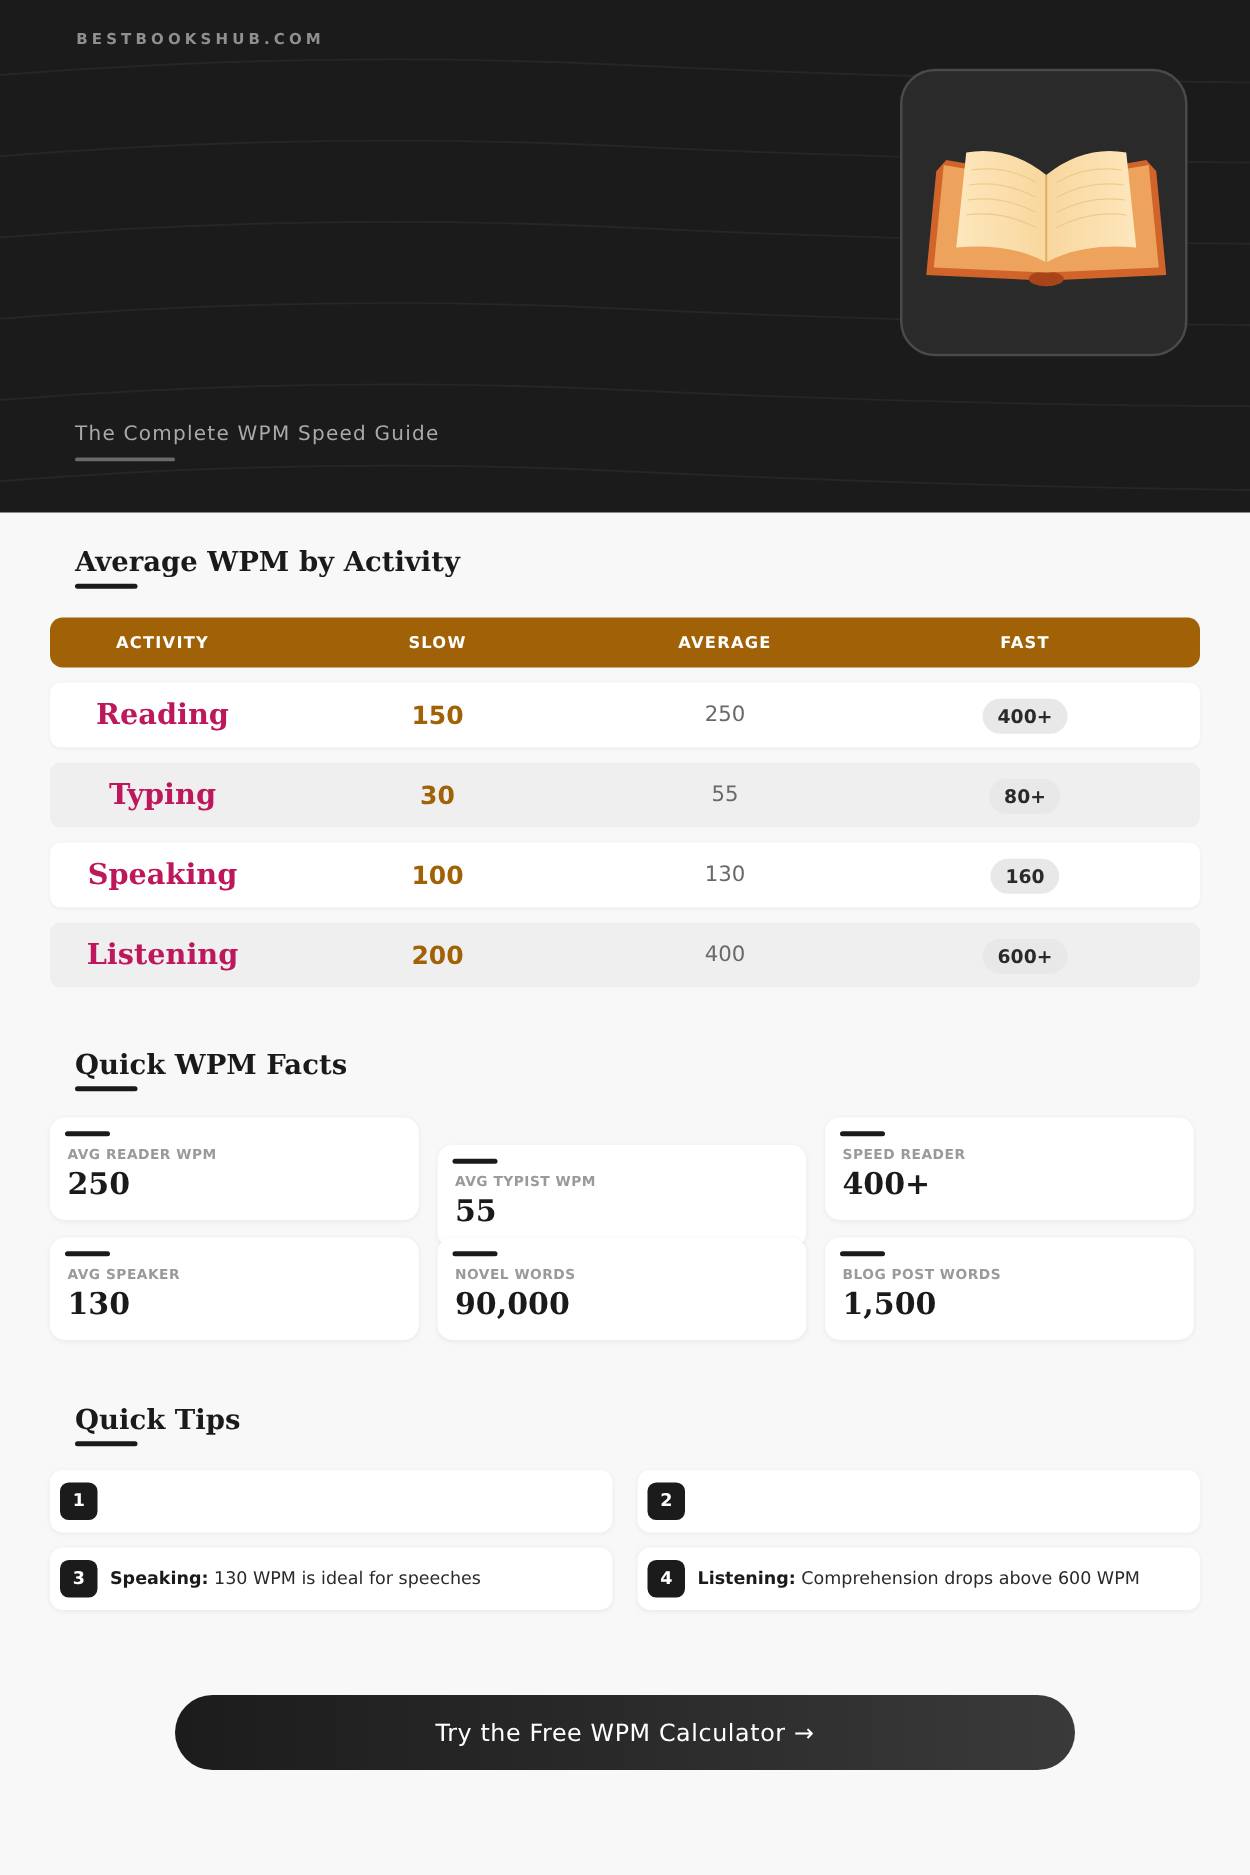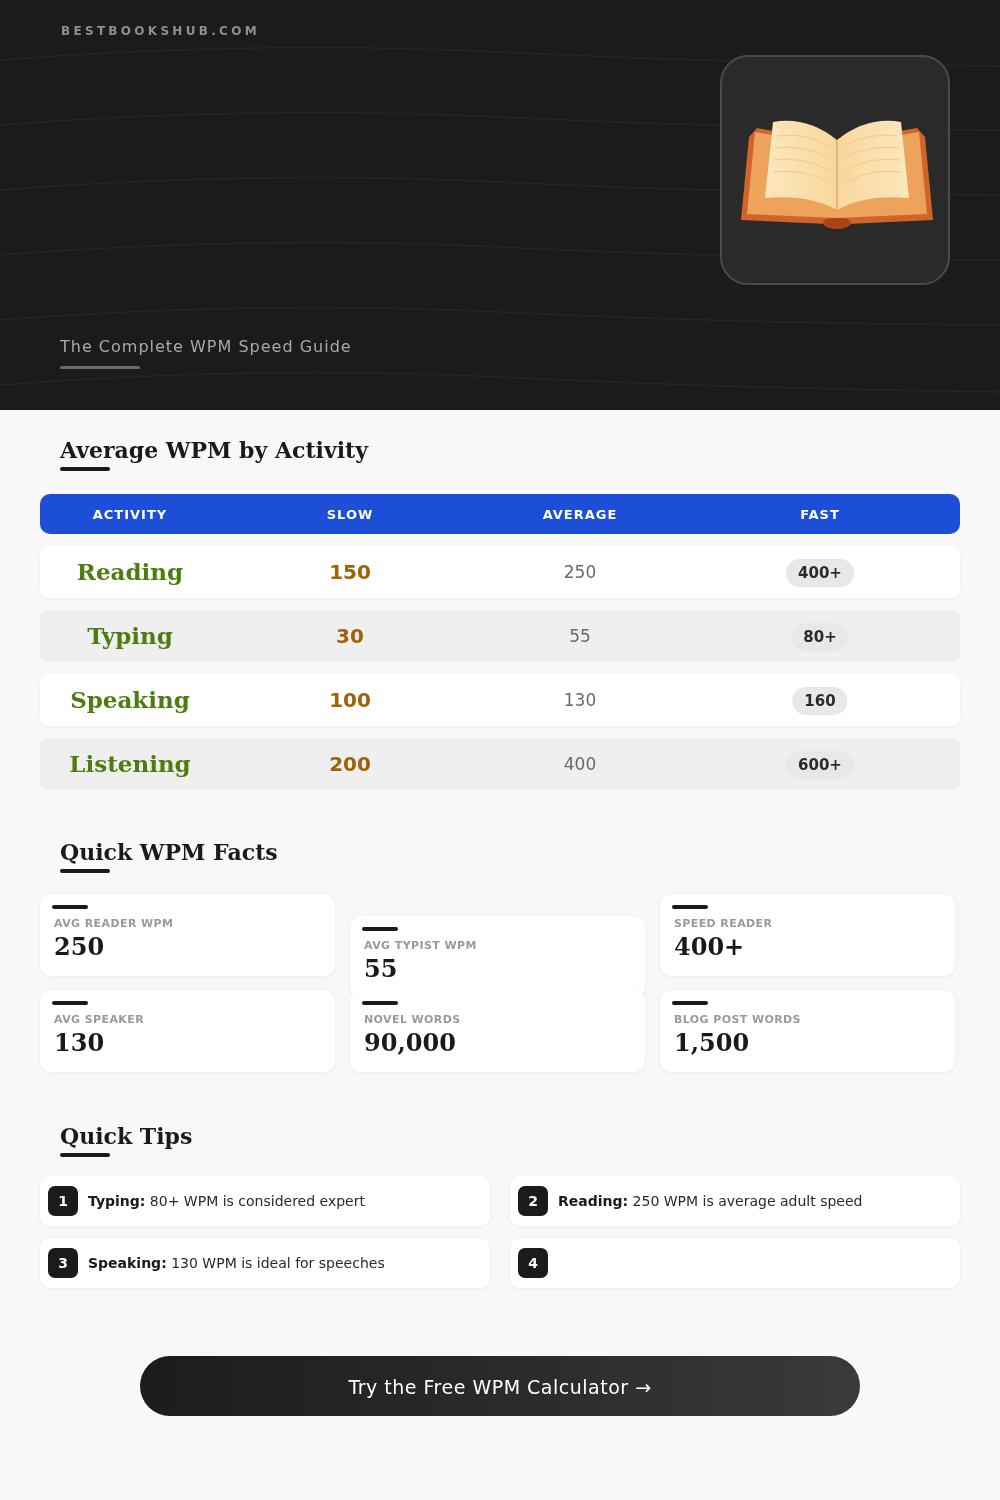--- a/index.html
+++ b/index.html
@@ -14,27 +14,27 @@
     .hero-sub { position: absolute; left: 60px; top: 337px; font-size: 16px; letter-spacing: 1px; color: #a9a9a9; }
     .hero-sub-line { position: absolute; left: 60px; top: 366px; width: 80px; height: 3px; background: #6a6a6a; border-radius: 2px; }
     .book-card { position: absolute; left: 720px; top: 55px; width: 230px; height: 230px; background: #2a2a2a; border: 2px solid #4a4a4a; border-radius: 28px; }
     .book-card svg { position: absolute; left: 15px; top: 45px; }
 
     
     .section-title { position: absolute; left: 60px; font-family: "DejaVu Serif", serif; font-weight: bold; font-size: 22px; color: #1a1a1a; }
     .section-underline { position: absolute; left: 60px; width: 50px; height: 4px; background: #1a1a1a; border-radius: 2px; }
 
     
-    .table-head { position: absolute; left: 40px; top: 494px; width: 920px; height: 40px; background: #1d4ed8; border-radius: 10px; display: flex; align-items: center; }
+    .table-head { position: absolute; left: 40px; top: 494px; width: 920px; height: 40px; background: #a16207; border-radius: 10px; display: flex; align-items: center; }
     .th { position: absolute; top: 0; height: 40px; line-height: 42px; color: #ffffff; font-size: 13px; font-weight: bold; letter-spacing: 1px; text-align: center; transform: translateX(-50%); white-space: nowrap; }
     .row { position: absolute; left: 40px; width: 920px; height: 52px; border-radius: 8px; }
     .row.white { background: #ffffff; box-shadow: 0 1px 3px rgba(0,0,0,0.06); }
     .row.gray { background: #efefef; }
     .cell { position: absolute; top: 0; height: 52px; line-height: 52px; transform: translateX(-50%); white-space: nowrap; text-align: center; }
-    .c-act { font-family: "DejaVu Serif", serif; font-weight: bold; font-size: 23px; color: #4d7c0f; }
+    .c-act { font-family: "DejaVu Serif", serif; font-weight: bold; font-size: 23px; color: #be185d; }
     .c-slow { font-weight: bold; font-size: 20px; color: #a16207; }
     .c-avg { font-size: 17px; color: #6a6a6a; }
     .pill { position: absolute; top: 13px; height: 28px; line-height: 28px; padding: 0 12px; background: #e8e8e8; border-radius: 14px; font-weight: bold; font-size: 15px; color: #2a2a2a; transform: translateX(-50%); white-space: nowrap; }
 
     
     .fact { position: absolute; width: 295px; height: 82px; background: #ffffff; border-radius: 12px; box-shadow: 0 1px 4px rgba(0,0,0,0.06); }
     .fact .bar { position: absolute; left: 12px; top: 11px; width: 36px; height: 4px; background: #1a1a1a; border-radius: 2px; }
     .fact .label { position: absolute; left: 14px; top: 23px; font-size: 11px; font-weight: bold; color: #9a9a9a; letter-spacing: 0.4px; }
     .fact .value { position: absolute; left: 14px; top: 38px; font-family: "DejaVu Serif", serif; font-weight: bold; font-size: 24px; color: #1a1a1a; }
 
@@ -166,27 +166,26 @@
   <div class="bar"></div>
   <div class="label">BLOG POST WORDS</div>
   <div class="value">1,500</div>
 </div>
 
 <div class="section-title" style="top:1123px;">Quick Tips</div>
 <div class="section-underline" style="top:1153px;"></div>
 
 <div class="tip" style="left:40px; top:1176px;">
   <div class="num">1</div>
-  <div class="text"><b>Typing:</b><span> 80+ WPM is considered expert</span></div>
 </div>
 <div class="tip" style="left:510px; top:1176px;">
   <div class="num">2</div>
-  <div class="text"><b>Reading:</b><span> 250 WPM is average adult speed</span></div>
 </div>
 <div class="tip" style="left:40px; top:1238px;">
   <div class="num">3</div>
   <div class="text"><b>Speaking:</b><span> 130 WPM is ideal for speeches</span></div>
 </div>
 <div class="tip" style="left:510px; top:1238px;">
   <div class="num">4</div>
+  <div class="text"><b>Listening:</b><span> Comprehension drops above 600 WPM</span></div>
 </div>
 
 <div class="cta">Try the Free WPM Calculator →</div>
 
 </body></html>

